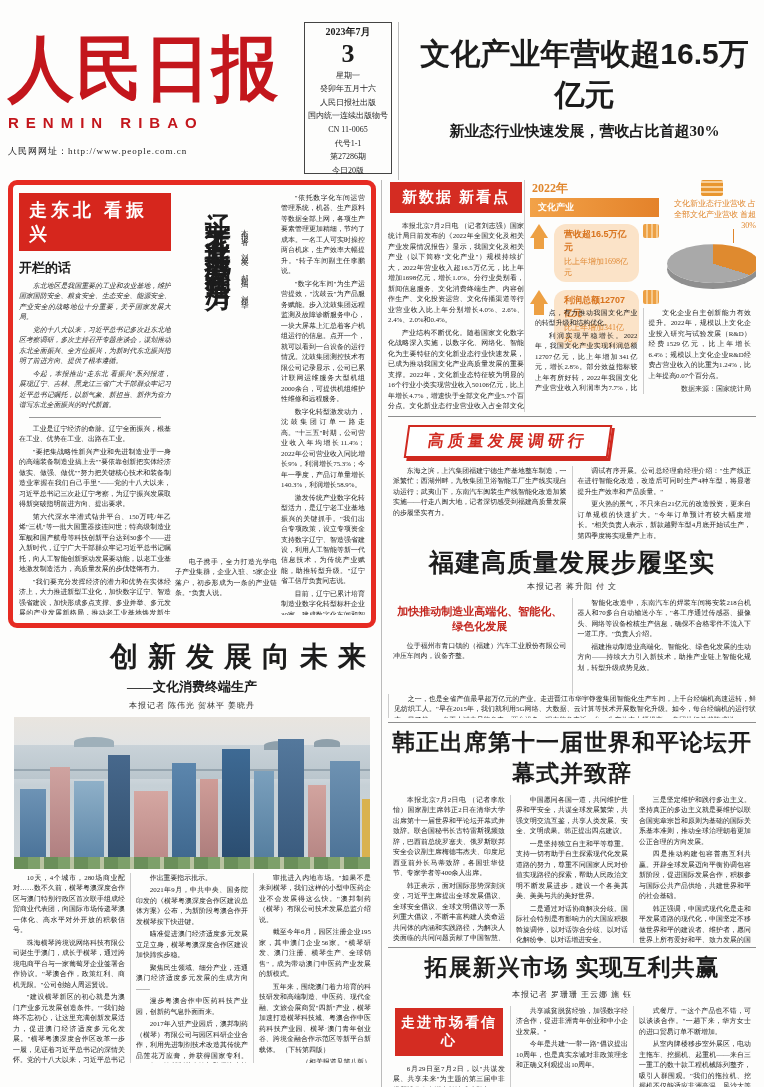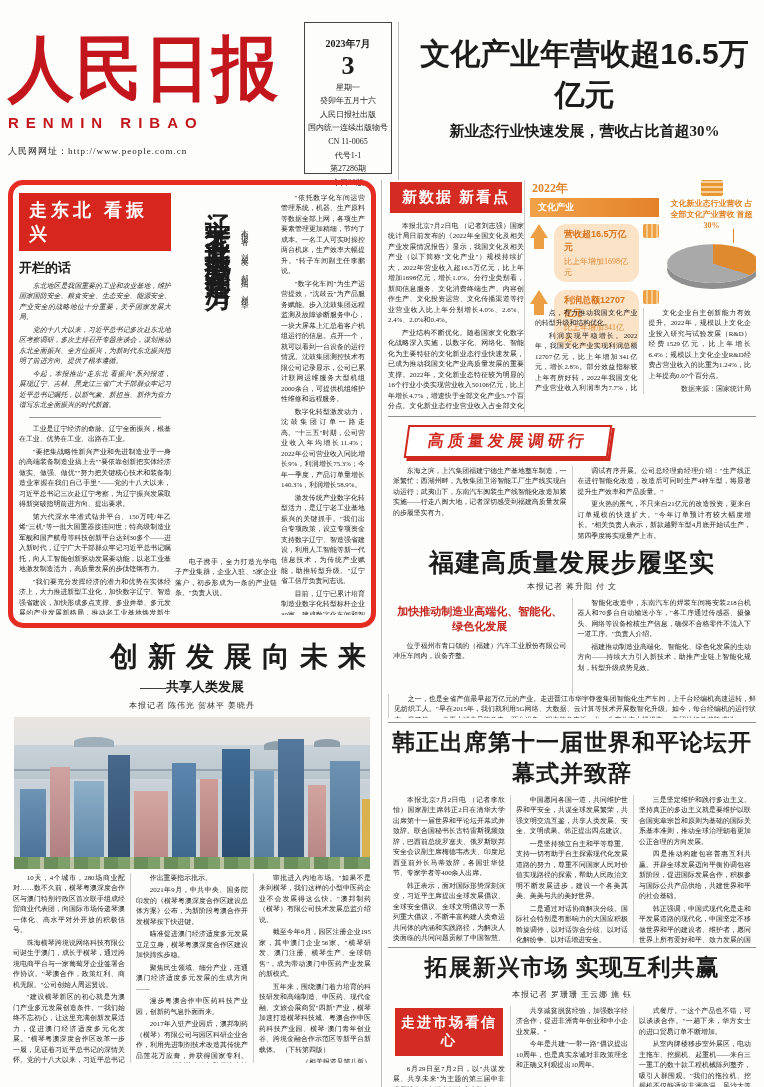--- a/index.html
+++ b/index.html
@@ -7,21 +7,21 @@
         font-family:"Liberation Serif","DejaVu Serif",serif;color:#1c1c1c;overflow:hidden;
         box-sizing:border-box;padding:22px 8px 6px 8px;}
   
   .header{display:flex;height:158px;}
   .masthead{width:292px;padding-top:4px;}
   .mast-title{font-size:66px;line-height:1.3;font-weight:900;color:#c3161c;letter-spacing:2px;
               font-family:"Liberation Serif",serif;transform:scaleY(1.08);margin:0;}
   .mast-latin{color:#c3161c;font-weight:700;font-size:15px;letter-spacing:7px;margin-top:2px;
               font-family:"Liberation Sans",sans-serif;}
   .mast-web{font-size:9px;color:#222;margin-top:14px;letter-spacing:1px;}
-  .datebox{width:88px;border:1px solid #444;margin-left:4px;padding:12px 3px;text-align:center;
+  .datebox{width:88px;border:1px solid #444;margin-left:4px;padding:0 3px;text-align:center;
            font-size:8px;line-height:1.7;box-sizing:border-box;height:152px;}
   .db-ym{font-size:10px;font-weight:700;}
   .db-day{font-size:26px;font-weight:700;line-height:1.1;}
   .head-right{flex:1;padding:6px 0 0 14px;border-left:1px solid #bbb;margin-left:6px;}
   .top-headline{font-size:30px;font-weight:900;text-align:center;letter-spacing:0px;margin:6px 0 4px;
                 font-family:"Liberation Sans",sans-serif;}
   .top-subhead{font-size:15px;font-weight:700;text-align:center;margin:6px 0 0;}
   
   .main{display:flex;}
   .half-left{width:368px;}
@@ -30,21 +30,21 @@
   .p{margin:0 0 2px;text-indent:2em;font-size:6.9px;line-height:1.52;text-align:justify;}
   .pk{font-style:italic;color:#2a2a2a;}
   .note{ text-align:right;text-indent:0;}
   .cols{display:flex;align-items:stretch;}
   .cols>.col{flex:1;min-width:0;padding:0 5px;}
   .cols>.col+.col{border-left:1px solid #ccc;}
   .redsub{color:#c3271f;font-weight:900;font-size:11px;text-align:center;margin:6px 4px;
           font-family:"Liberation Sans",sans-serif;line-height:1.4;}
   .hdiv{border-top:1px solid #8d8d8d;margin:4px 0;}
   
-  .redbox{border:5px solid #e62b22;border-radius:15px;padding:8px 6px;height:448px;box-sizing:border-box;
+  .redbox{border:5px solid #e62b22;border-radius:9px;padding:8px 6px;height:448px;box-sizing:border-box;
           display:flex;gap:4px;overflow:hidden;}
   .db-left{width:152px;overflow:hidden;}
   .banner{background:#d6261d;color:#fff;font-weight:900;font-size:18px;letter-spacing:4px;
           padding:5px 10px;font-family:"Liberation Sans",sans-serif;display:inline-block;margin-bottom:6px;}
   .kicker{font-weight:900;font-size:13px;margin:2px 0 4px;font-family:"Liberation Sans",sans-serif;}
   .ruleline{border-top:1px solid #999;margin:6px 10px;}
   .db-mid{width:102px;display:flex;flex-direction:column;overflow:hidden;}
   .db-mid-top{flex:1;display:flex;justify-content:center;gap:8px;}
   .vh{writing-mode:vertical-rl;text-orientation:upright;font-size:26px;font-weight:900;
       letter-spacing:6px;line-height:1.1;font-family:"Liberation Serif",serif;}
@@ -68,21 +68,21 @@
          border-bottom:14px solid #eda043;position:relative;margin-right:6px;}
   .arrow:after{content:"";position:absolute;left:-5px;top:13px;width:10px;height:12px;background:#eda043;}
   .statbox{background:#fbe3c8;border-radius:12px;padding:4px 10px;flex:1;}
   .stat-l1{color:#d8731d;font-weight:900;font-size:9px;font-family:"Liberation Sans",sans-serif;}
   .stat-l2{color:#e08a36;font-size:8px;margin-top:2px;}
   .cubes{width:16px;height:14px;margin-left:4px;background:
      repeating-linear-gradient(90deg,#eda043 0 3px,#f6c98d 3px 5px);border-radius:2px;}
   .info-side{flex:1;min-width:0;padding-left:8px;position:relative;}
   .coin-stack{width:22px;height:16px;background:repeating-linear-gradient(0deg,#e8962f 0 3px,#f7cf9a 3px 5px);
               border-radius:2px;margin:0 auto 3px;}
-  .pie-label{color:#e0862c;font-size:8px;font-weight:700;line-height:1.35;text-align:center;}
+  .pie-label{color:#e0862c;font-size:8px;font-weight:400;line-height:1.35;text-align:right;}
   .pie-wrap{margin-top:6px;height:46px;position:relative;}
   .pie{width:92px;height:92px;border-radius:50%;margin:0 auto;
        background:conic-gradient(#df8a2f 18deg 126deg,#a9a9a9 126deg 378deg);
        transform:scaleY(.42) translateY(-46px);box-shadow:0 14px 0 #8f8f8f;}
   .leader{position:absolute;right:22px;top:-8px;width:1px;height:14px;background:#e0862c;}
   .credit{font-size:7px;text-align:right;color:#333;margin-top:3px;text-indent:0;}
   
   .gbadge{display:inline-block;border:2px solid #d02a20;color:#d02a20;font-weight:900;font-size:16px;
           letter-spacing:4px;padding:4px 20px;transform:skewX(-8deg);box-shadow:3px 3px 0 #d02a20;
           font-family:"Liberation Sans",sans-serif;margin:4px 0 8px 18px;background:#fff;}
@@ -175,21 +175,21 @@
           <p class="p">"数字化车间"为生产运营提效，"沈鼓云"为产品服务赋能。步入沈鼓集团远程监测及故障诊断服务中心，一块大屏幕上汇总着客户机组运行的信息。点开一个，就可以看到一台设备的运行情况。沈鼓集团测控技术有限公司记录显示，公司已累计联网运维服务大型机组2000余台，可提供机组维护性维修和远程服务。</p>
           <p class="p">数字化转型激发动力，沈鼓集团订单一路走高。"十三五"时期，公司营业收入年均增长11.4%；2022年公司营业收入同比增长9%，利润增长75.3%；今年一季度，产品订单量增长140.3%，利润增长58.9%。</p>
           <p class="p">激发传统产业数字化转型活力，是辽宁老工业基地振兴的关键抓手。"我们出台专项政策，设立专项资金支持数字辽宁、智造强省建设，利用人工智能等新一代信息技术，为传统产业赋能，助推转型升级。"辽宁省工信厅负责同志说。</p>
           <p class="p">目前，辽宁已累计培育制造业数字化转型标杆企业30家，建成数字化车间和智能工厂152个，应用机器人3255个。2022年，全省工业企业关键工序数控化率达到59.7%，数字化研发设计工具普及率达到77.2%，超过全国平均水平。</p>
 
         </div>
       </div>
 
       <div>
         <div class="hq-head">创新发展向未来</div>
-        <div class="subtt">——共享人类发展</div>
+        <div class="subtt">——文化消费终端生产</div>
         <div class="byline">本报记者 陈伟光 贺林平 姜晓丹</div>
 
         <div class="photo">
           <div class="sea"></div>
           <div class="island" style="left:250px;top:24px;width:34px;height:9px;"></div>
           <div class="island" style="left:300px;top:22px;width:26px;height:8px;"></div>
           <div class="island" style="left:60px;top:20px;width:40px;height:10px;background:#9fb0ba;"></div>
           <div class="bridge"></div>
           <div class="bld" style="left:6px;width:26px;height:70px;background:linear-gradient(#6d93b5,#4a7399);"></div>
           <div class="bld" style="left:36px;width:20px;height:92px;background:linear-gradient(#cfa3a0,#b07f80);"></div>

